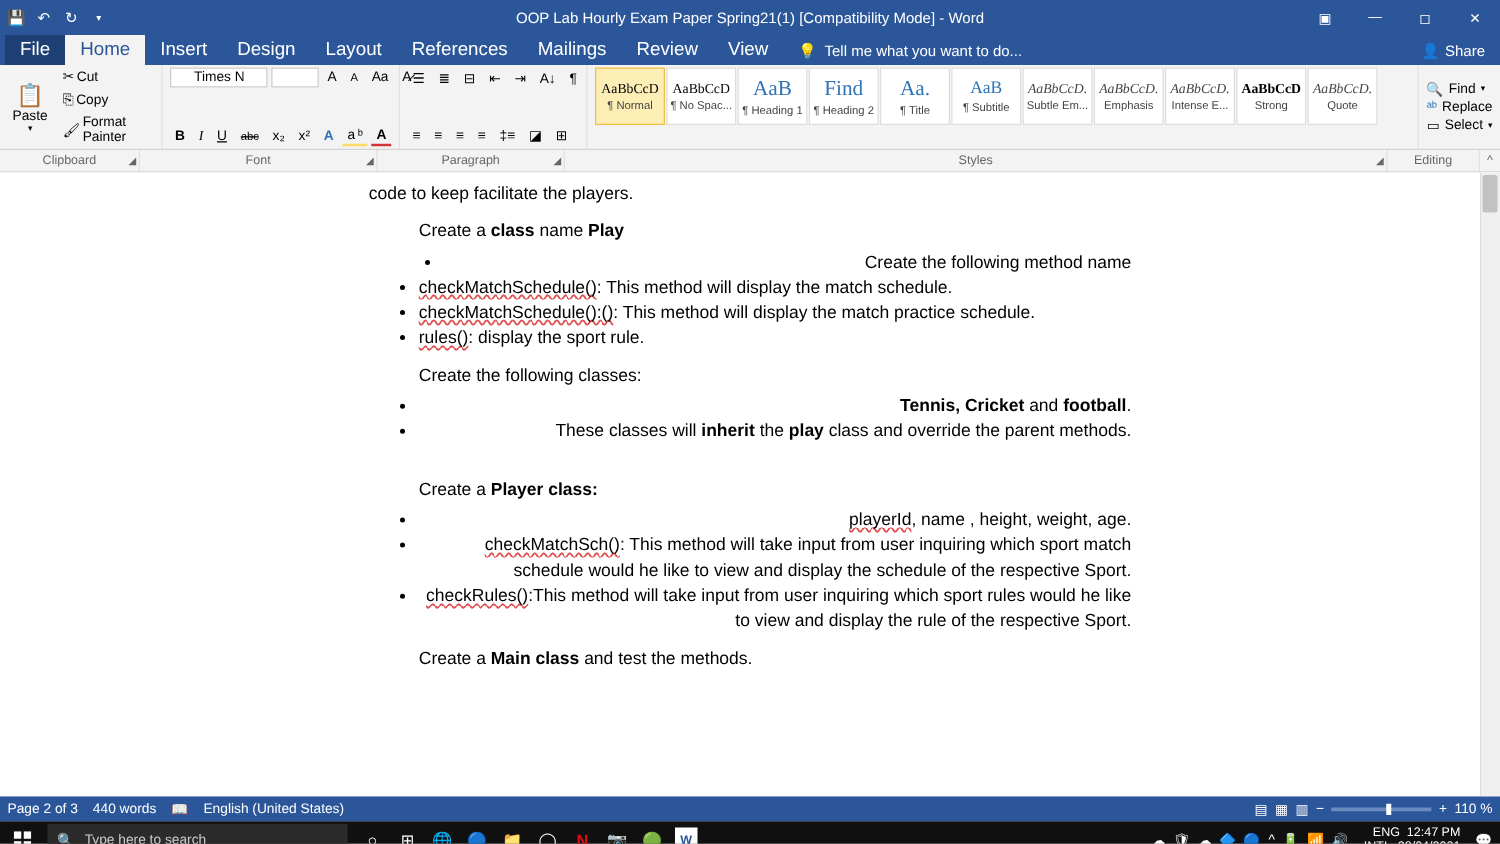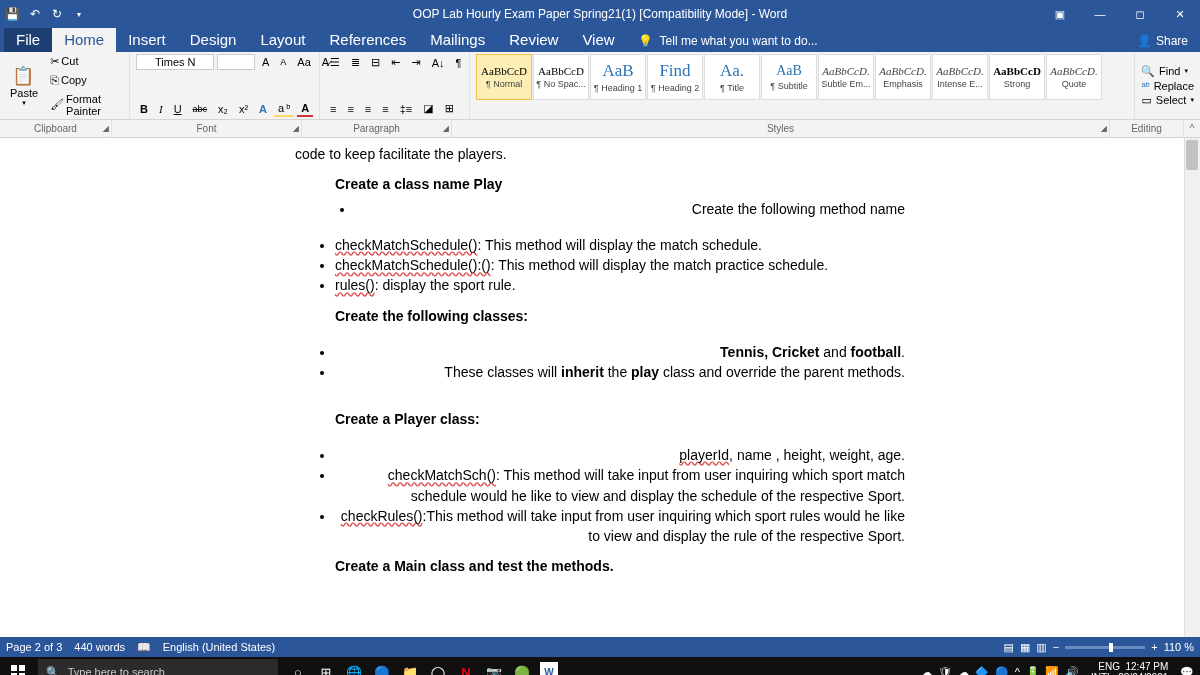--- a/index.html
+++ b/index.html
@@ -40,25 +40,25 @@
 .editing-group { padding: 2px 6px; display: flex; flex-direction: column; justify-content: center; gap: 2px; }
 .editing-btn { font-size: 11px; display: flex; gap: 4px; align-items: center; cursor: pointer; }
 
 .group-footer { background: #f3f3f3; height: 18px; display: flex; border-bottom: 1px solid #d4d4d4; font-size: 10px; color: #666; }
 .group-footer-item { border-right: 1px solid #e1e1e1; display: flex; align-items: center; justify-content: center; position: relative; }
 .gf-expand { position: absolute; right: 2px; font-size: 8px; }
 
 .document-area { height: 499px; background: #fff; overflow: hidden; display: flex; justify-content: center; position: relative; }
 .page { width: 710px; padding: 6px 50px 0 50px; font-family: "Times New Roman", serif; font-size: 14px; line-height: 1.45; }
 .page p { margin-bottom: 4px; }
-.indent1 { margin-left: 40px; font-weight: bold; }
+.indent1 { margin-left: 40px; }
 .indent2 { margin-left: 60px; text-align: right; }
 .indent3 { margin-left: 84px; }
 ul { list-style: disc; }
-ul.inner { margin-left: 40px; list-style: disc; margin-top: 16px; }
+ul.inner { margin-left: 40px; list-style: disc; }
 .squiggle { text-decoration: underline wavy #e05252; text-decoration-skip-ink: none; }
 .scroll-right { position: absolute; right: 0; top: 0; bottom: 0; width: 16px; background: #f0f0f0; border-left: 1px solid #ddd; }
 .scroll-thumb { position: absolute; right: 2px; top: 2px; width: 12px; height: 30px; background: #c2c2c2; border-radius: 2px; }
 
 .statusbar { background: #2b579a; color: #fff; height: 20px; display: flex; align-items: center; font-size: 11px; padding: 0 6px; gap: 12px; }
 .status-right { margin-left: auto; display: flex; align-items: center; gap: 6px; }
 .zoom-slider { width: 80px; height: 3px; background: #6a8bc0; position: relative; }
 .zoom-slider::after { content:""; position:absolute; left: 55%; top:-3px; width: 4px; height: 9px; background: #fff; }
 
 .taskbar { background: #101010; color: #fff; height: 30px; display: flex; align-items: center; font-size: 11px; }

